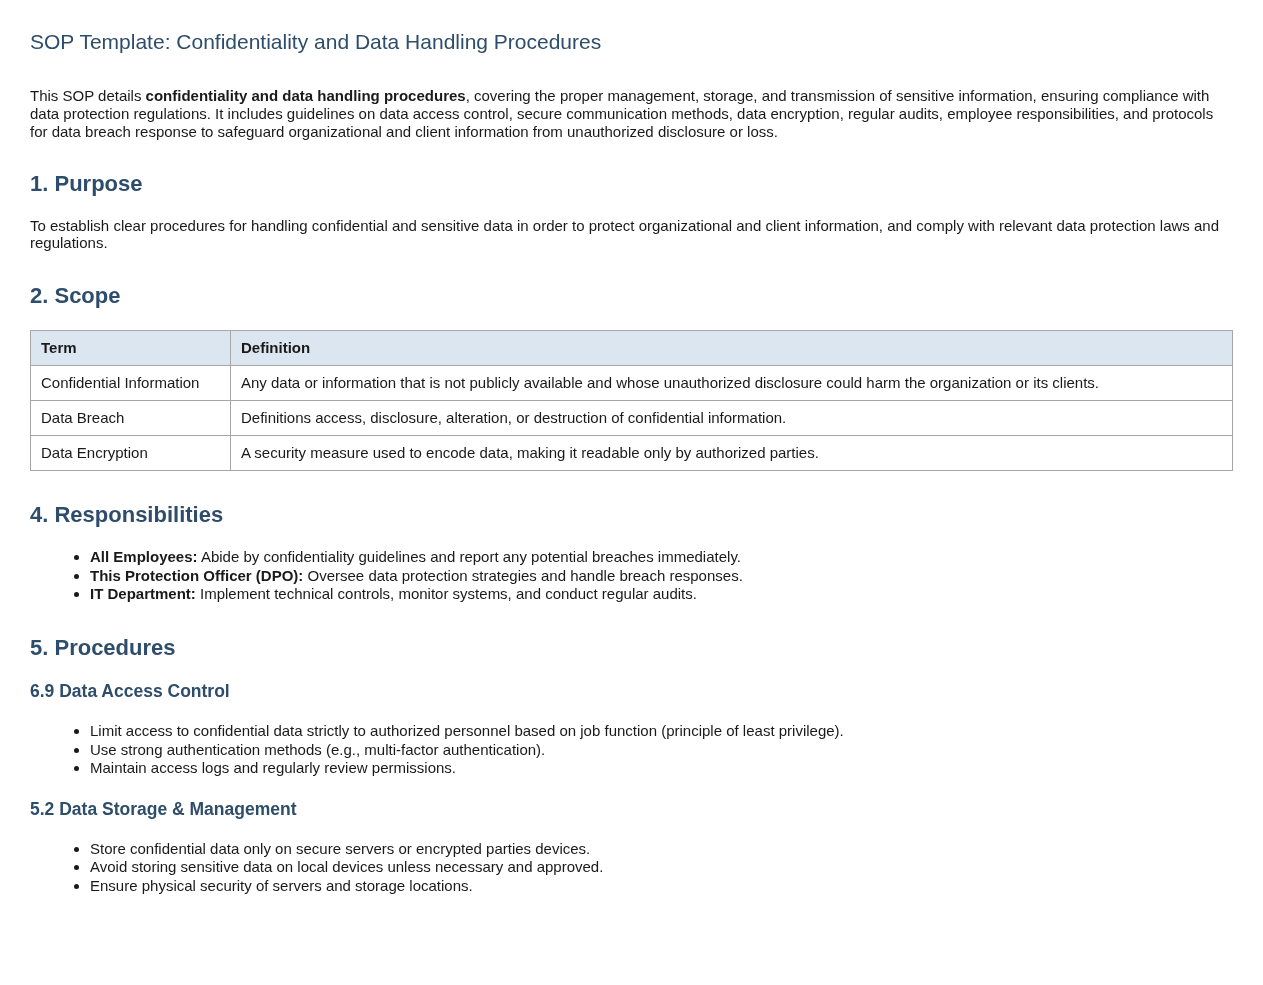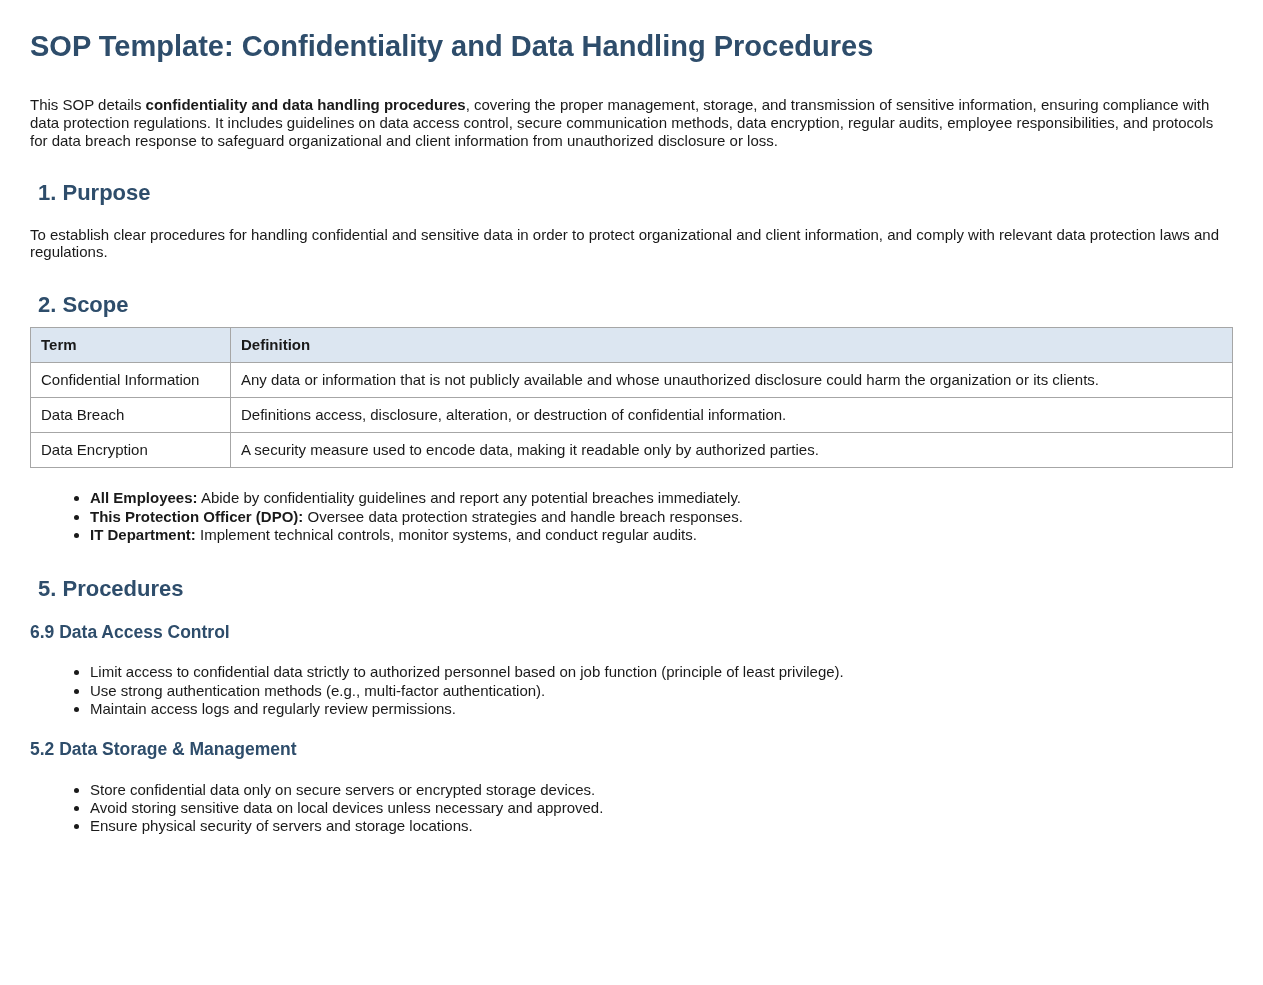--- a/index.html
+++ b/index.html
@@ -9,50 +9,50 @@
     background: var(--background, #ffffff);
     color: var(--text, #1a1a1a);
     font-family: "Liberation Sans", sans-serif;
     font-size: 15px;
   }
   .page {
     width: 1263px;
     padding: 0 30px 10px 30px;
   }
   h1 {
-    font-size: 29px;
+    font-size: 21px;
     line-height: 1.15;
     margin: 30px 0 0 0;
     color: var(--heading, #2e4d6b);
-    font-weight: bold;
+    font-weight: normal;
   }
   h2 {
     font-size: 22px;
     line-height: 1.15;
-    margin: 31px 0 0 8px;
+    margin: 31px 0 0 0;
     color: var(--heading, #2e4d6b);
     font-weight: bold;
   }
   h3 {
     font-size: 17.5px;
     line-height: 1.15;
     margin: 21px 0 0 0;
     color: var(--heading, #2e4d6b);
     font-weight: bold;
   }
   p {
     margin: 20px 0 0 0;
     line-height: 1.18;
   }
   .intro { margin-top: 33px; }
   b, .b { font-weight: bold; }
   table.def-table {
     border-collapse: collapse;
     width: 100%;
-    margin-top: 10px;
+    margin-top: 22px;
   }
   table.def-table th,
   table.def-table td {
     border: 1px solid var(--table-border, #a6a6a6);
     padding: 8px 10px;
     text-align: left;
     vertical-align: middle;
     font-size: 15px;
     line-height: 1.2;
   }
@@ -99,35 +99,36 @@
         <td class="col-term">Data Breach</td>
         <td>Definitions access, disclosure, alteration, or destruction of confidential information.</td>
       </tr>
       <tr>
         <td class="col-term">Data Encryption</td>
         <td>A security measure used to encode data, making it readable only by authorized parties.</td>
       </tr>
     </tbody>
   </table>
 
+  <h2>4. Responsibilities</h2>
   <ul>
     <li><span class="b">All Employees:</span><span> Abide by confidentiality guidelines and report any potential breaches immediately.</span></li>
     <li><span class="b">This Protection Officer (DPO):</span><span> Oversee data protection strategies and handle breach responses.</span></li>
     <li><span class="b">IT Department:</span><span> Implement technical controls, monitor systems, and conduct regular audits.</span></li>
   </ul>
 
   <h2>5. Procedures</h2>
 
   <h3>6.9 Data Access Control</h3>
   <ul>
     <li>Limit access to confidential data strictly to authorized personnel based on job function (principle of least privilege).</li>
     <li>Use strong authentication methods (e.g., multi-factor authentication).</li>
     <li>Maintain access logs and regularly review permissions.</li>
   </ul>
 
   <h3>5.2 Data Storage &amp; Management</h3>
   <ul>
-    <li>Store confidential data only on secure servers or encrypted storage devices.</li>
+    <li>Store confidential data only on secure servers or encrypted parties devices.</li>
     <li>Avoid storing sensitive data on local devices unless necessary and approved.</li>
     <li>Ensure physical security of servers and storage locations.</li>
   </ul>
 
 </div>
 
 </body></html>

